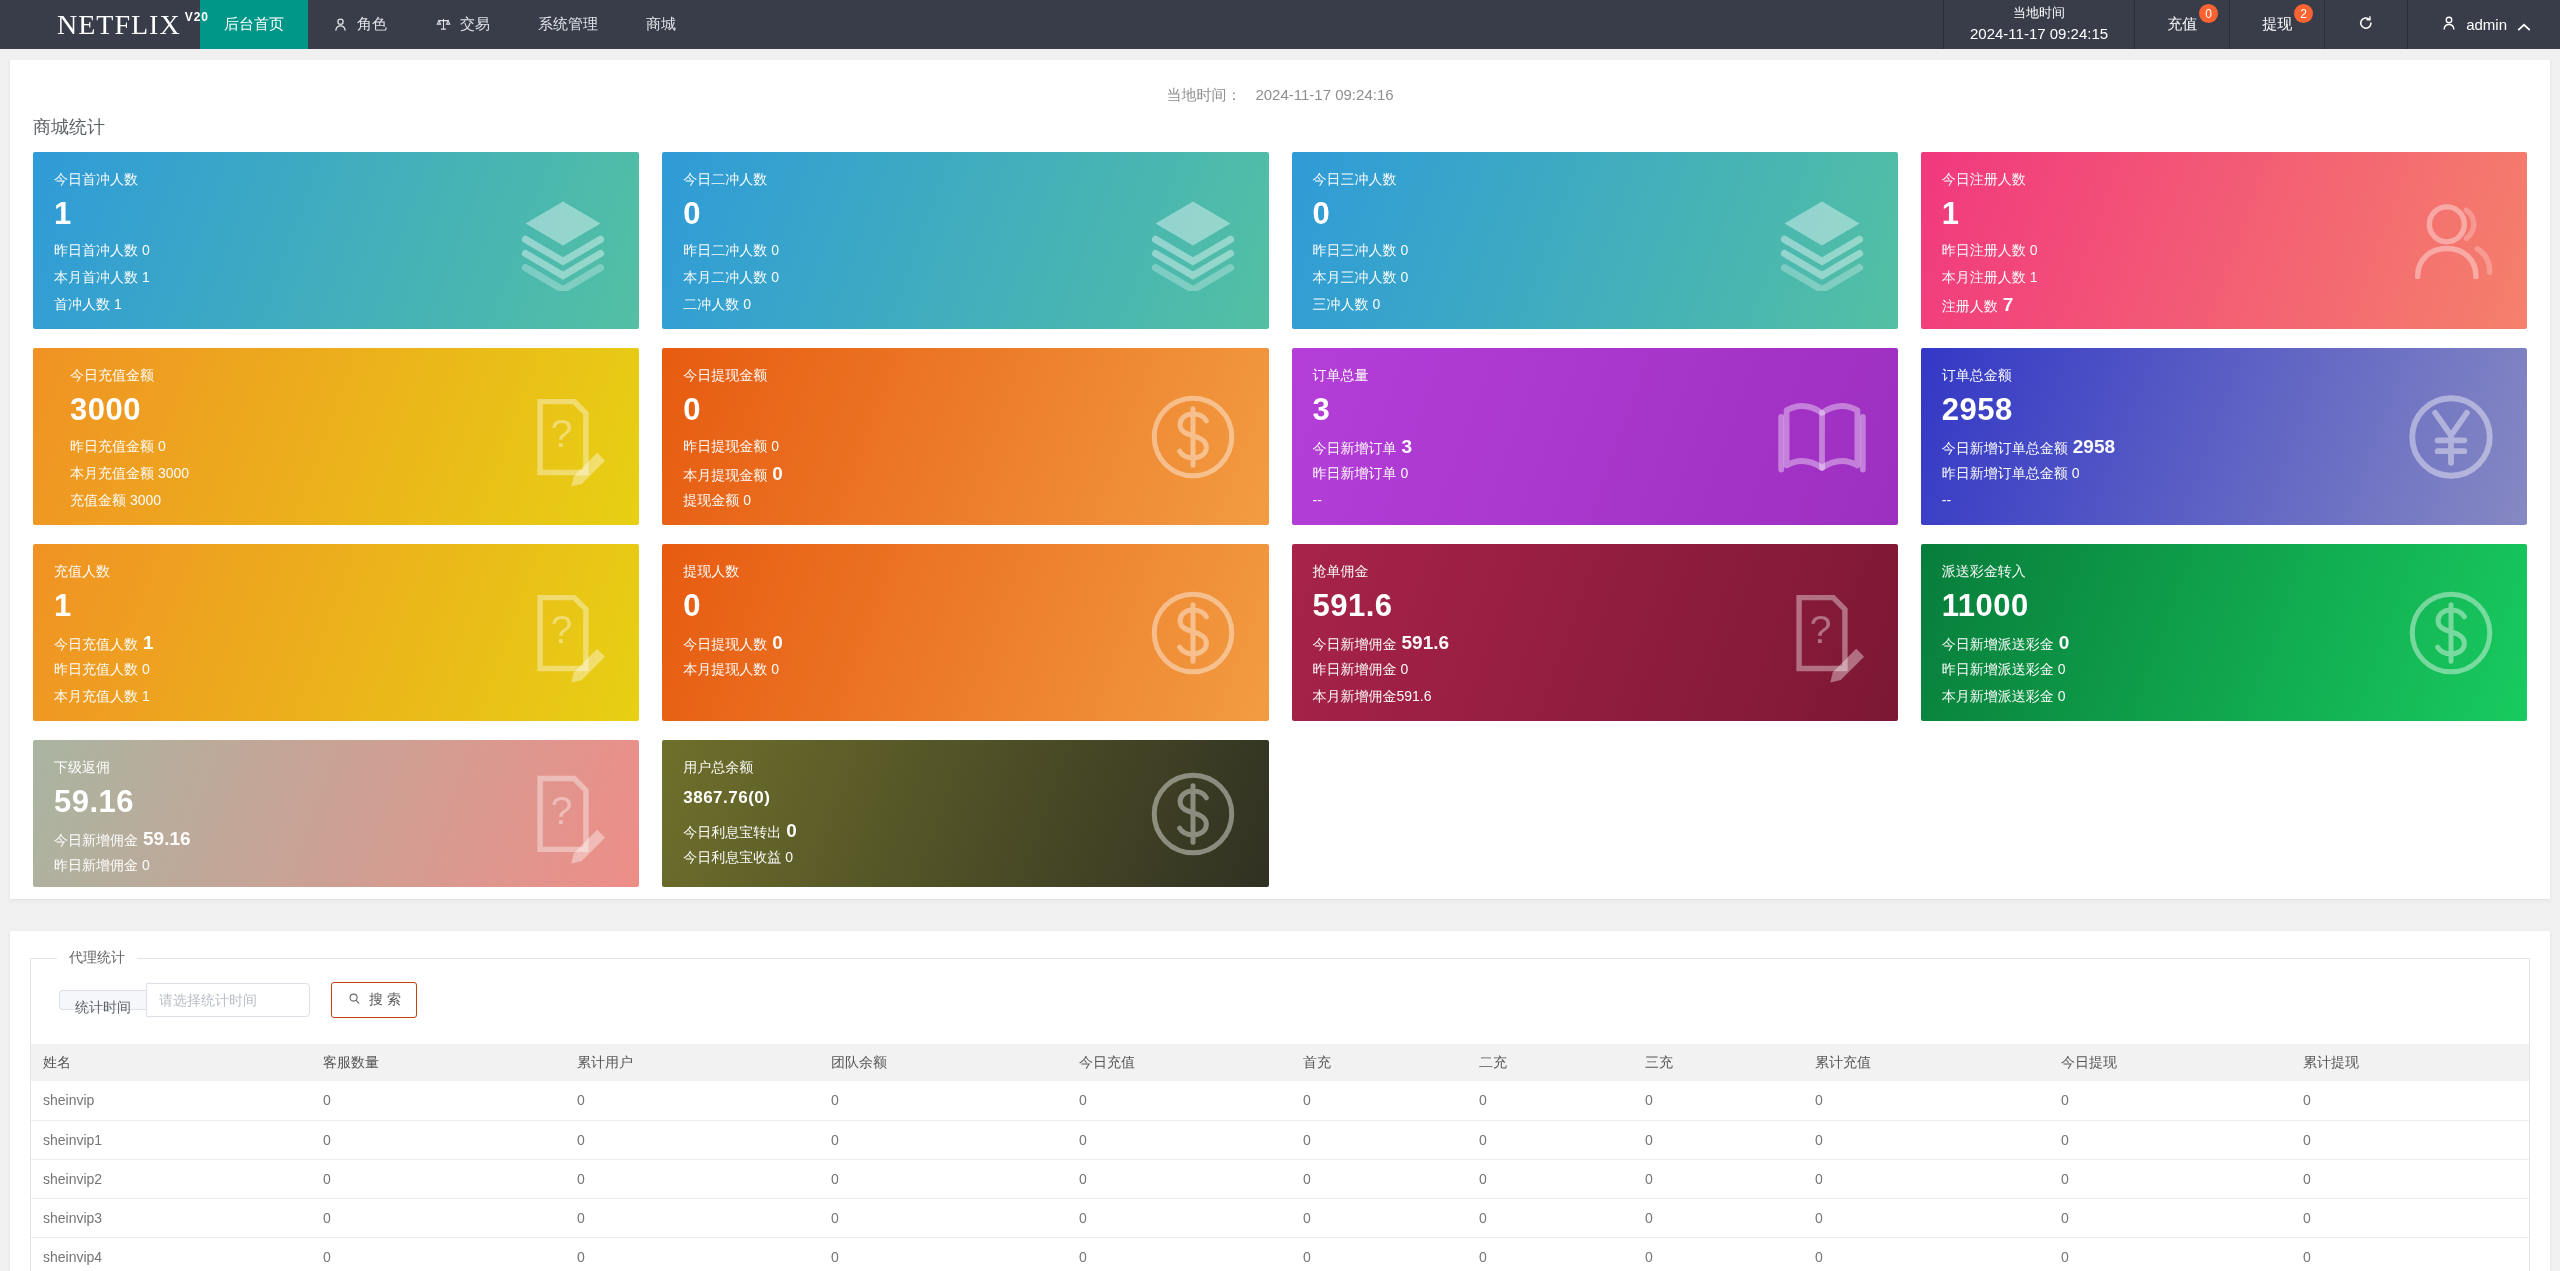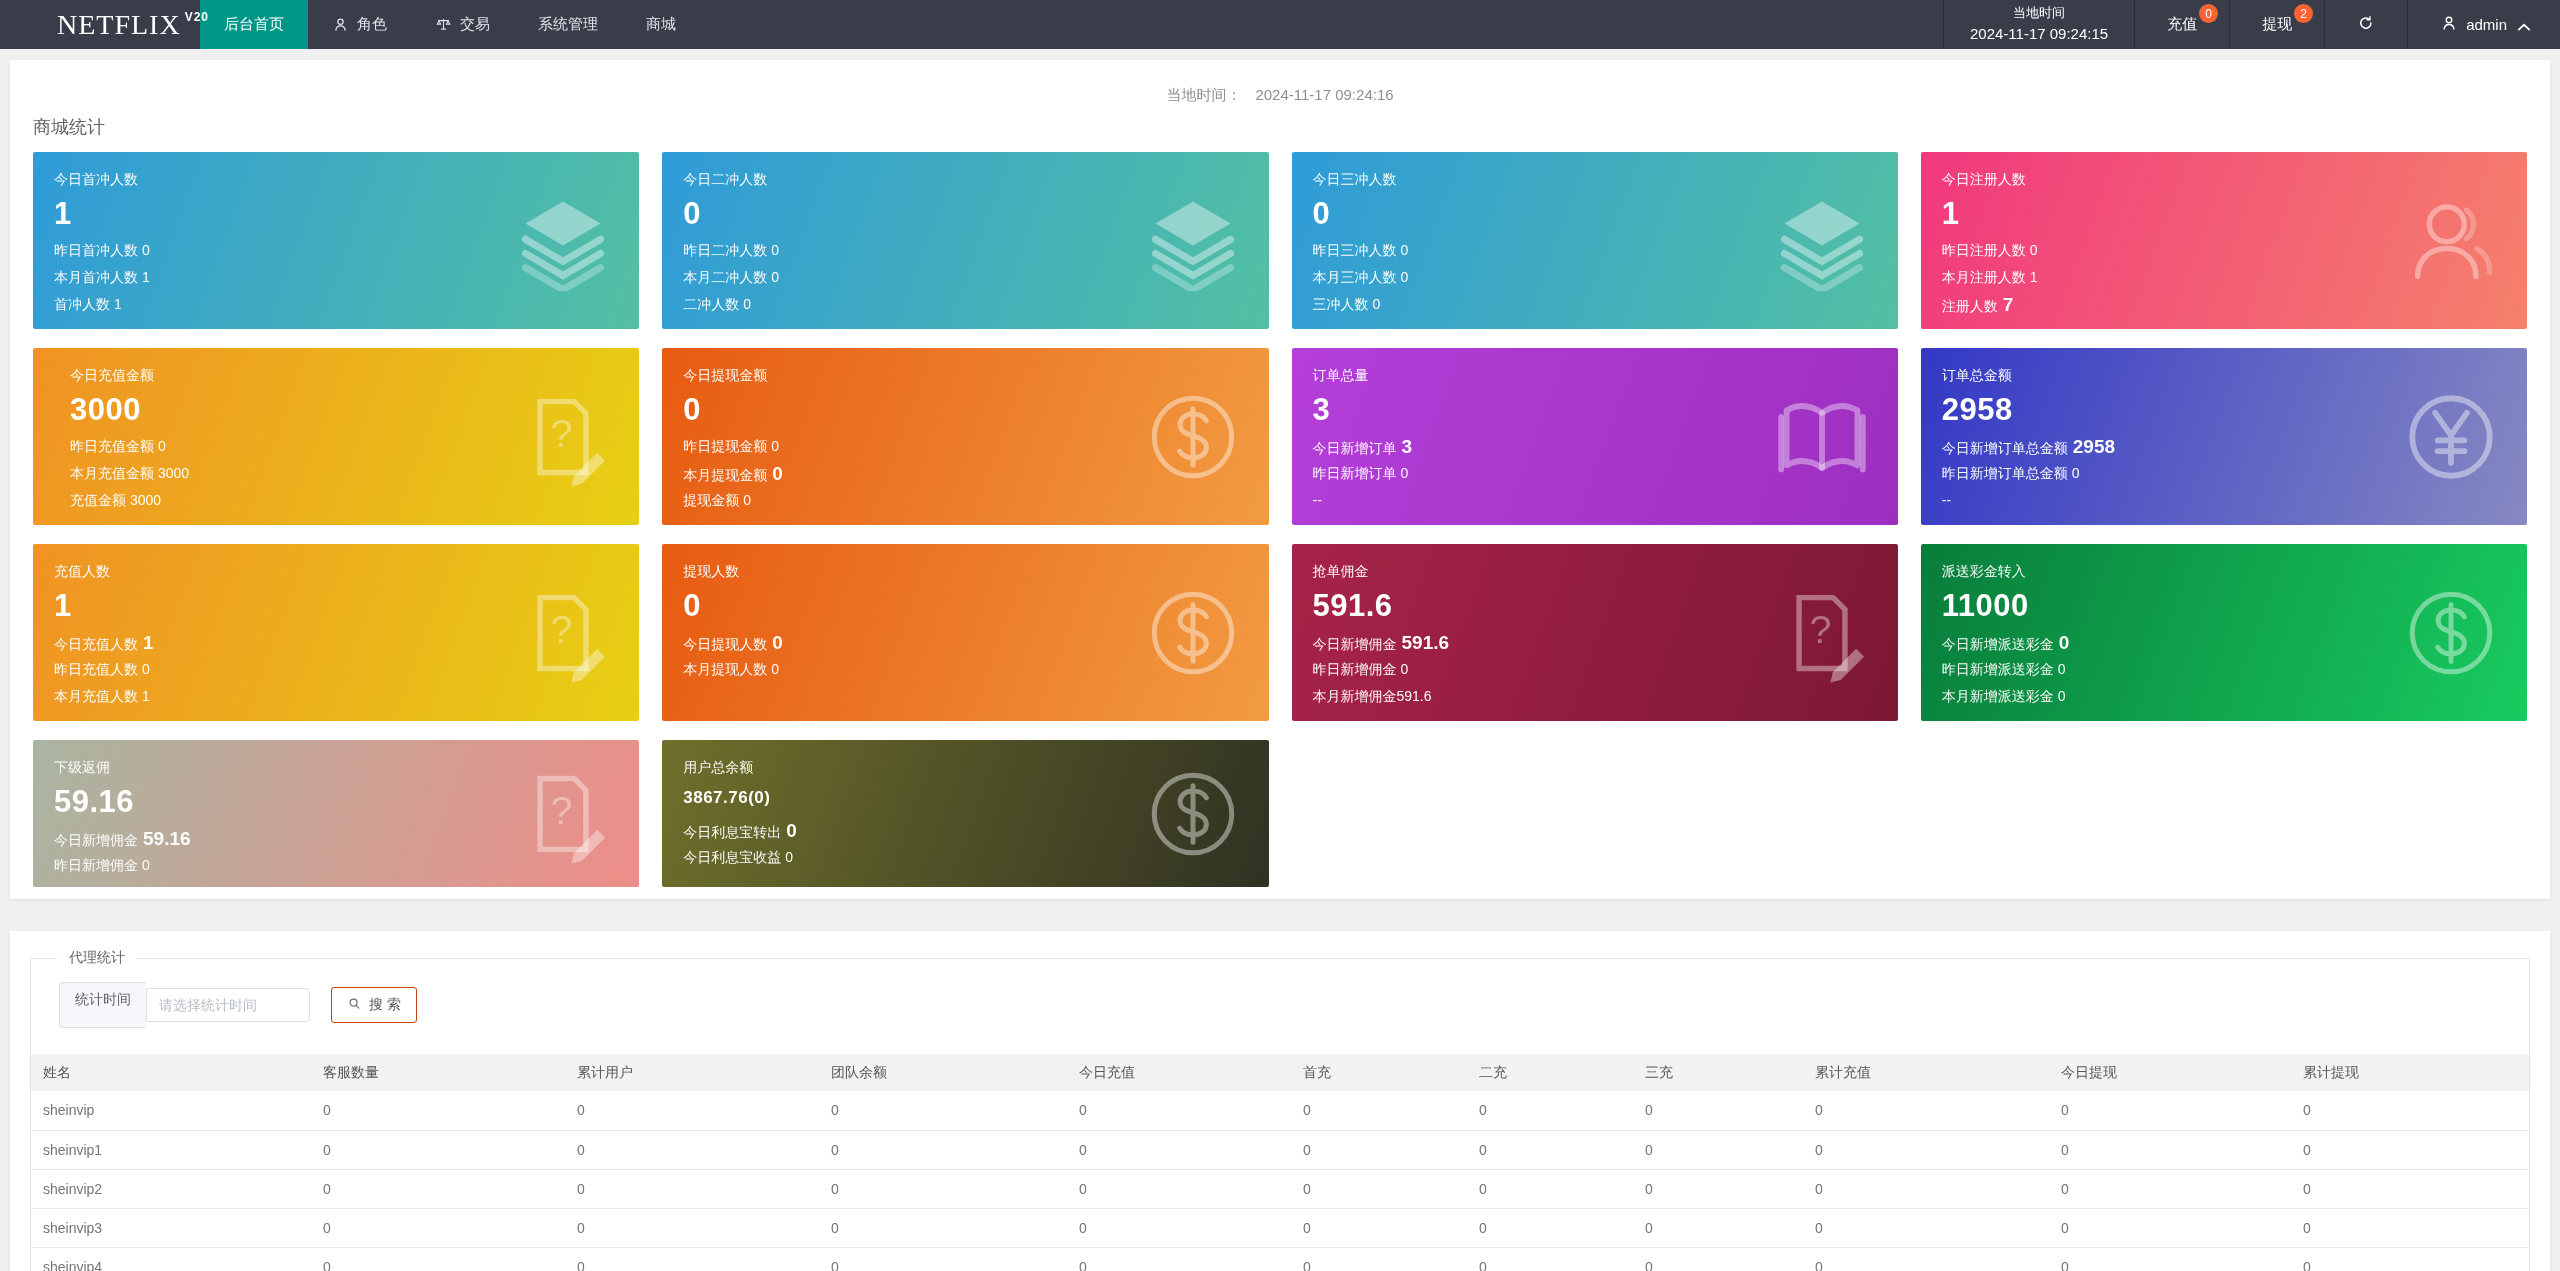--- a/index.html
+++ b/index.html
@@ -44,21 +44,21 @@
   .card-line b { font-size: 19px; font-weight: 700; margin-left: 5px; }
   .card-icon { position: absolute; right: 26px; top: 50%; transform: translateY(-50%); width: 100px; height: 100px; }
   .card-icon svg { width: 100%; height: 100%; }
 
   
   .panel-agent { margin-top: 32px; padding: 18px 20px 20px; min-height: 345px; }
   fieldset { border: 1px solid #e4e4e4; padding: 0; }
   legend { margin-left: 26px; padding: 0 12px; font-size: 14px; color: #636363; }
   .filter-row { display: flex; align-items: center; margin: 15px 0 0 28px; }
   .filter-label { background: #f5f7fa; border: 1px solid #dcdfe6; border-right: none; border-radius: 4px 0 0 4px;
-                  height: 46px; line-height: 32px; padding: 0 15px; font-size: 14px; color: #5f6368; }
+                  height: 20px; line-height: 32px; padding: 0 15px; font-size: 14px; color: #5f6368; }
   .filter-input { height: 34px; width: 164px; border: 1px solid #dcdfe6; border-radius: 0 4px 4px 0; padding: 0 12px;
                   font-size: 14px; color: #333; outline: none; font-family: "Liberation Sans", sans-serif; }
   .filter-input::placeholder { color: #b9bdc5; }
   .search-btn { margin-left: 21px; height: 36px; padding: 0 15px; background: #fff; border: 1px solid #c2410c; border-radius: 3px;
                 display: flex; align-items: center; gap: 7px; font-size: 14px; color: #5a5a5a; cursor: pointer;
                 font-family: "Liberation Sans", sans-serif; }
   .search-btn svg { width: 15px; height: 15px; }
 
   .agent-table { width: 100%; border-collapse: collapse; table-layout: fixed; margin-top: 26px; }
   .agent-table th { background: #f2f2f2; font-weight: 400; text-align: left; font-size: 14px; color: #565656;

